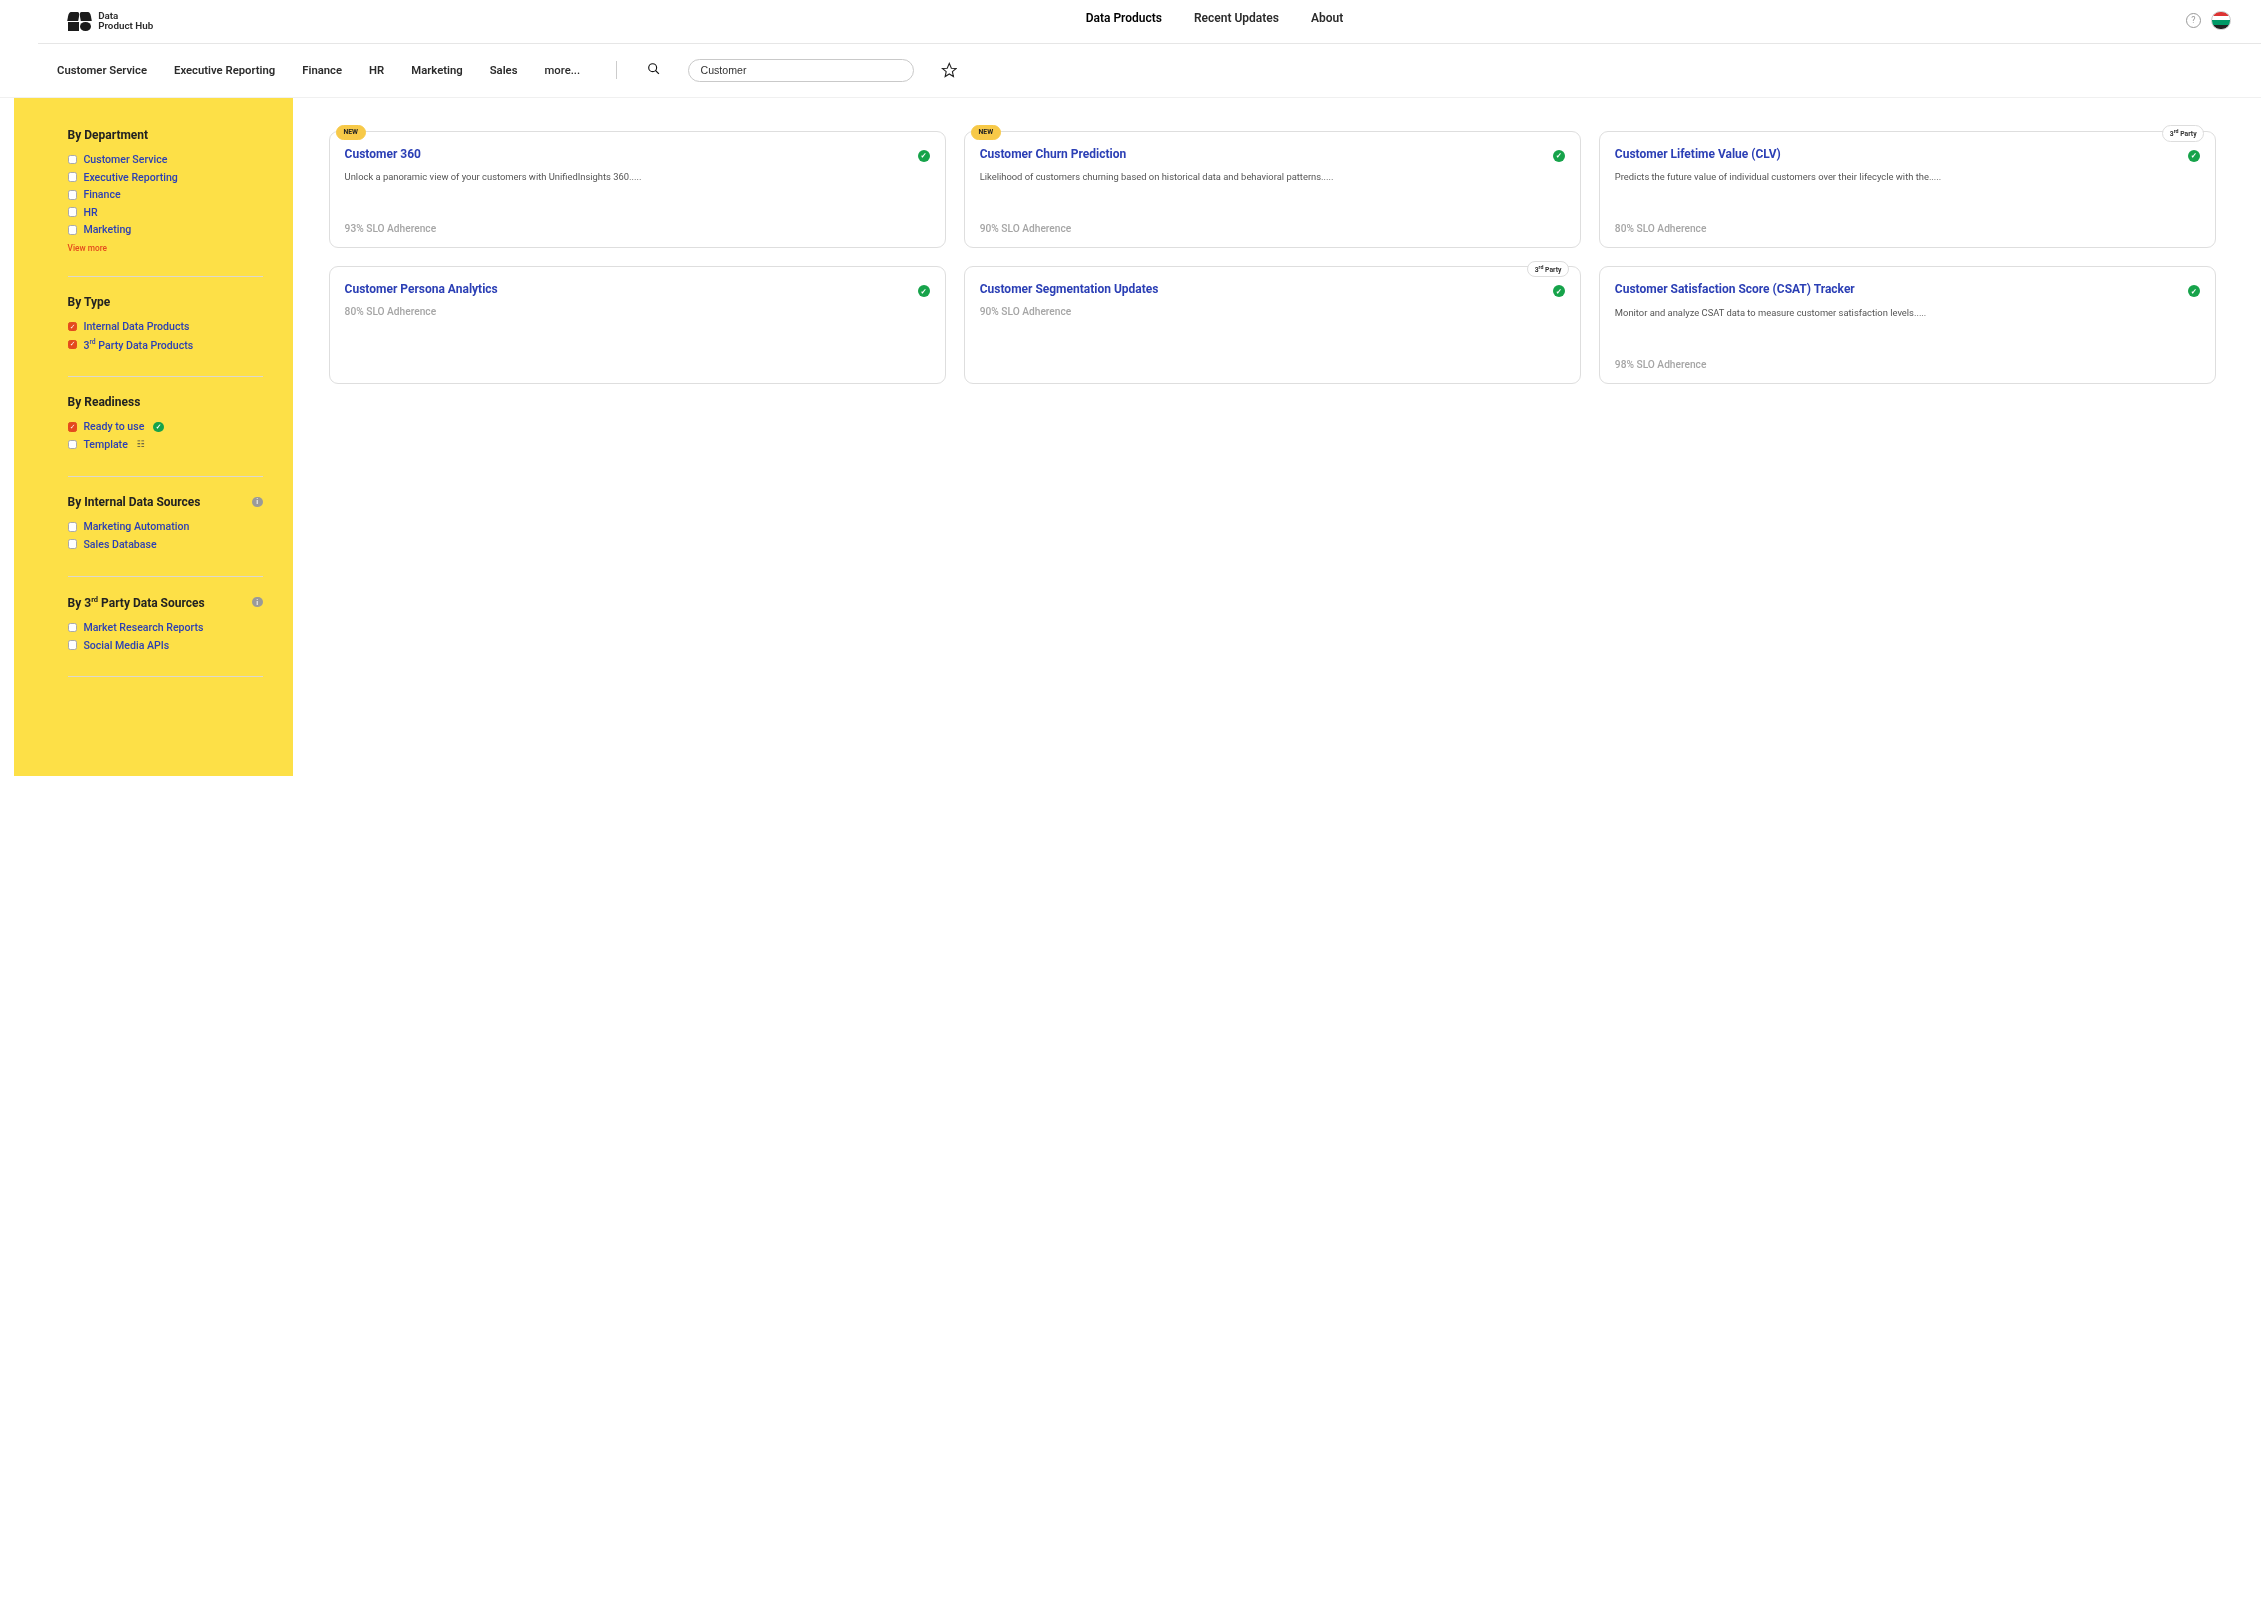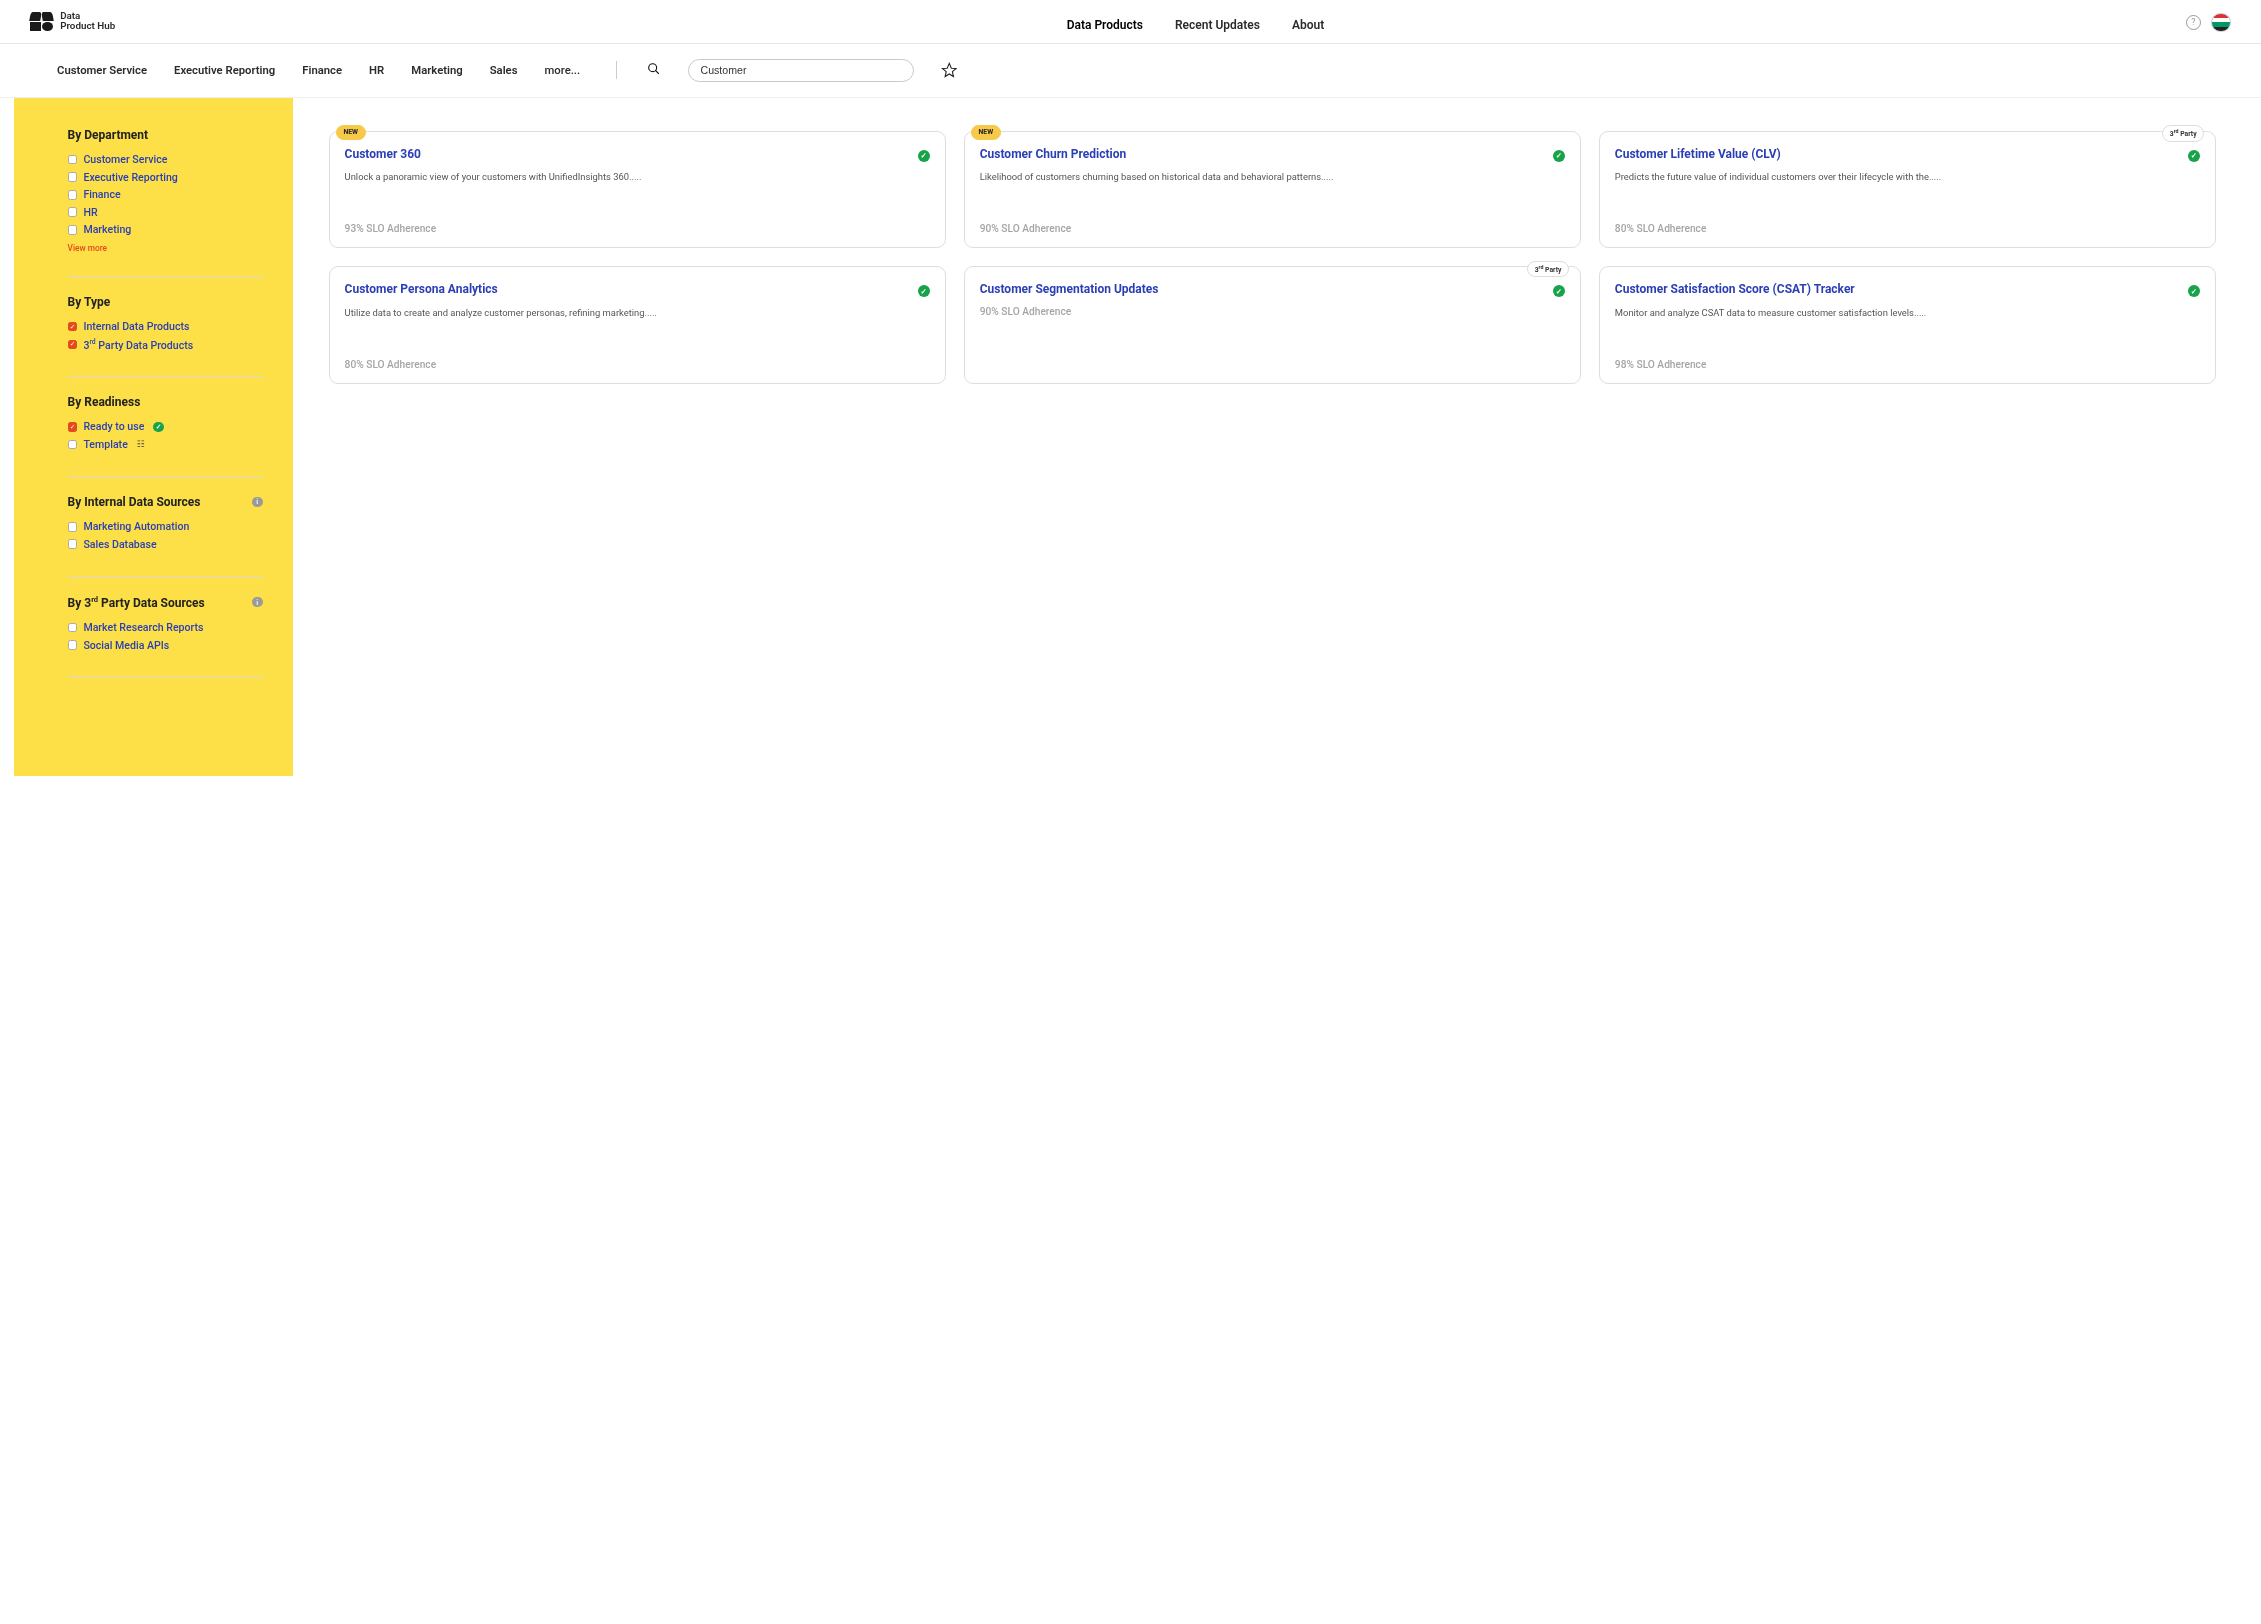--- a/index.html
+++ b/index.html
@@ -4,23 +4,24 @@
 <style>
   * { box-sizing: border-box; margin: 0; padding: 0; }
   body {
     font-family: -apple-system, BlinkMacSystemFont, "Segoe UI", Roboto, Helvetica, Arial, sans-serif;
     background: #fff;
     color: #222;
     font-size: 10.6px;
   }
   .topbar {
     display: flex;
-    align-items: flex-end;
+    align-items: flex-start;
     padding: 10.6px 30px;
     border-bottom: 0.8px solid #e6e6e6;
+    margin-left: 38px;
   }
   .logo {
     display: flex;
     align-items: center;
     gap: 7.5px;
   }
   .logo-mark {
     display: grid;
     grid-template-columns: 10.6px 10.6px;
     grid-template-rows: 9px 9px;
@@ -381,21 +382,20 @@
             <span class="status-tick">✓</span>
           </div>
           <div class="card-desc">Predicts the future value of individual customers over their lifecycle with the.....</div>
           <div class="card-slo">80% SLO Adherence</div>
         </div>
         <div class="card">
           <div class="card-header">
             <div class="card-title">Customer Persona Analytics</div>
             <span class="status-tick">✓</span>
           </div>
-          <div class="card-desc">Utilize data to create and analyze customer personas, refining marketing.....</div>
           <div class="card-slo">80% SLO Adherence</div>
         </div>
         <div class="card">
           <span class="card-badge third">3<sup>rd</sup> Party</span>
           <div class="card-header">
             <div class="card-title">Customer Segmentation Updates</div>
             <span class="status-tick">✓</span>
           </div>
           <div class="card-slo">90% SLO Adherence</div>
         </div>

